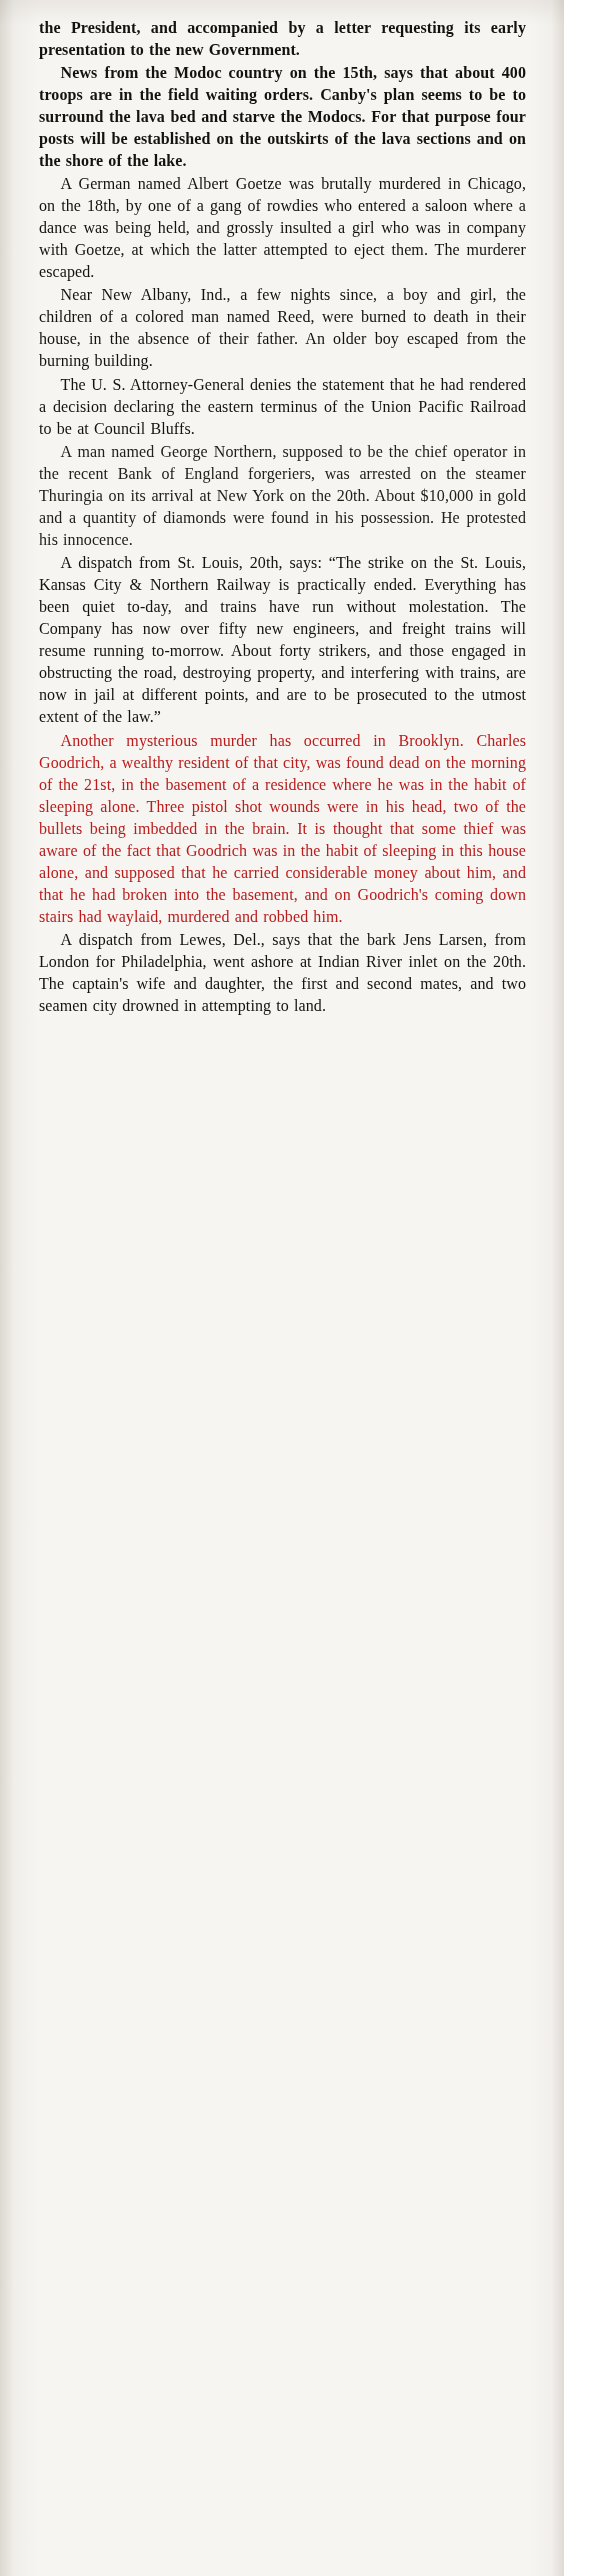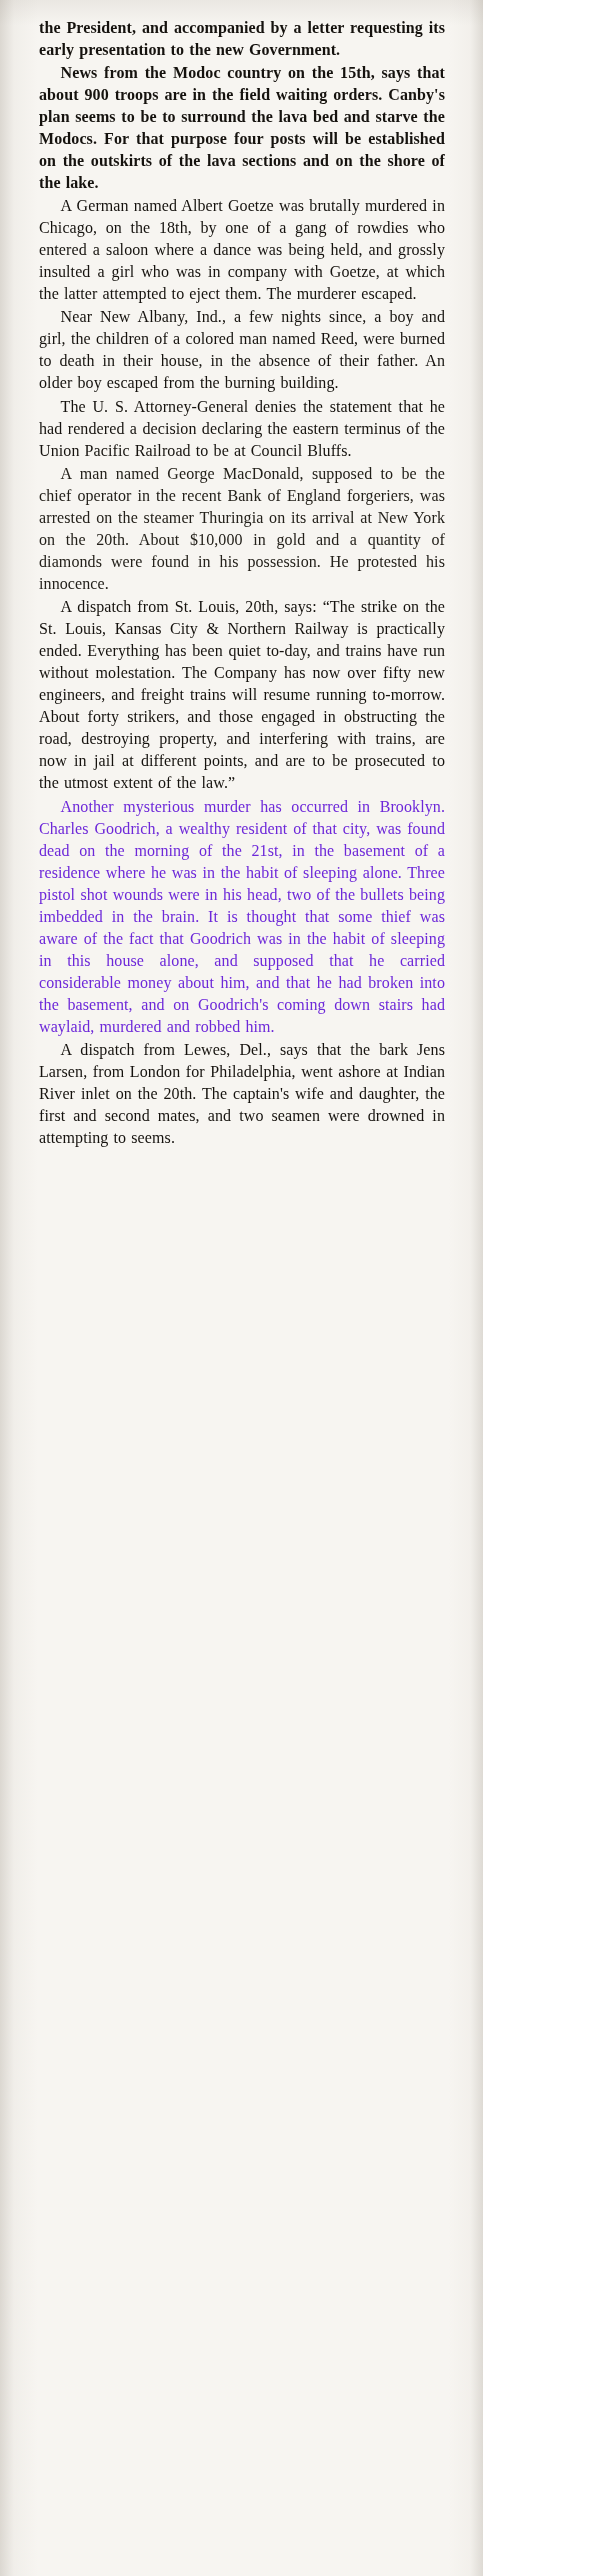--- a/index.html
+++ b/index.html
@@ -6,21 +6,21 @@
     margin: 0;
     padding: 0;
     background: #ffffff;
   }
   body {
     width: 611px;
     font-family: "Liberation Serif", serif;
   }
   #page {
     position: relative;
-    width: 483px;
+    width: 564px;
     min-height: 2576px;
     background: #f7f5f1;
     box-sizing: border-box;
     padding: 16.5px 38px 25.4px 39px;
   }
   
   #page:before {
     content: "";
     position: absolute;
     inset: 0;
@@ -52,32 +52,32 @@
   p.para.heavy {
     font-weight: 700;
     letter-spacing: 0.1px;
   }
   p.para.light {
     font-weight: 500;
     color: #23201a;
   }
   p.para.faded {
     font-weight: 500;
-    color: #6d28d9;
+    color: #b91c1c;
   }
 </style>
 </head>
 <body>
 
 <div id="page">
   <div class="column">
     <p class="para heavy cont">the President, and accompanied by a letter requesting its early presentation to the new Government.</p>
-    <p class="para heavy">News from the Modoc country on the 15th, says that about 900 troops are in the field waiting orders. Canby's plan seems to be to surround the lava bed and starve the Modocs. For that purpose four posts will be established on the outskirts of the lava sections and on the shore of the lake.</p>
+    <p class="para heavy">News from the Modoc country on the 15th, says that about 400 troops are in the field waiting orders. Canby's plan seems to be to surround the lava bed and starve the Modocs. For that purpose four posts will be established on the outskirts of the lava sections and on the shore of the lake.</p>
     <p class="para">A German named Albert Goetze was brutally murdered in Chicago, on the 18th, by one of a gang of rowdies who entered a saloon where a dance was being held, and grossly insulted a girl who was in company with Goetze, at which the latter attempted to eject them. The murderer escaped.</p>
     <p class="para">Near New Albany, Ind., a few nights since, a boy and girl, the children of a colored man named Reed, were burned to death in their house, in the absence of their father. An older boy escaped from the burning building.</p>
     <p class="para">The U. S. Attorney-General denies the statement that he had rendered a decision declaring the eastern terminus of the Union Pacific Railroad to be at Council Bluffs.</p>
-    <p class="para light">A man named George MacDonald, supposed to be the chief operator in the recent Bank of England forgeriers, was arrested on the steamer Thuringia on its arrival at New York on the 20th. About $10,000 in gold and a quantity of diamonds were found in his possession. He protested his innocence.</p>
+    <p class="para light">A man named George Northern, supposed to be the chief operator in the recent Bank of England forgeriers, was arrested on the steamer Thuringia on its arrival at New York on the 20th. About $10,000 in gold and a quantity of diamonds were found in his possession. He protested his innocence.</p>
     <p class="para">A dispatch from St. Louis, 20th, says: “The strike on the St. Louis, Kansas City &amp; Northern Railway is practically ended. Everything has been quiet to-day, and trains have run without molestation. The Company has now over fifty new engineers, and freight trains will resume running to-morrow. About forty strikers, and those engaged in obstructing the road, destroying property, and interfering with trains, are now in jail at different points, and are to be prosecuted to the utmost extent of the law.”</p>
     <p class="para faded">Another mysterious murder has occurred in Brooklyn. Charles Goodrich, a wealthy resident of that city, was found dead on the morning of the 21st, in the basement of a residence where he was in the habit of sleeping alone. Three pistol shot wounds were in his head, two of the bullets being imbedded in the brain. It is thought that some thief was aware of the fact that Goodrich was in the habit of sleeping in this house alone, and supposed that he carried considerable money about him, and that he had broken into the basement, and on Goodrich's coming down stairs had waylaid, murdered and robbed him.</p>
-    <p class="para">A dispatch from Lewes, Del., says that the bark Jens Larsen, from London for Philadelphia, went ashore at Indian River inlet on the 20th. The captain's wife and daughter, the first and second mates, and two seamen were drowned in attempting to seems.</p>
+    <p class="para">A dispatch from Lewes, Del., says that the bark Jens Larsen, from London for Philadelphia, went ashore at Indian River inlet on the 20th. The captain's wife and daughter, the first and second mates, and two seamen city drowned in attempting to land.</p>
   </div>
 </div>
 
 
 </body></html>

